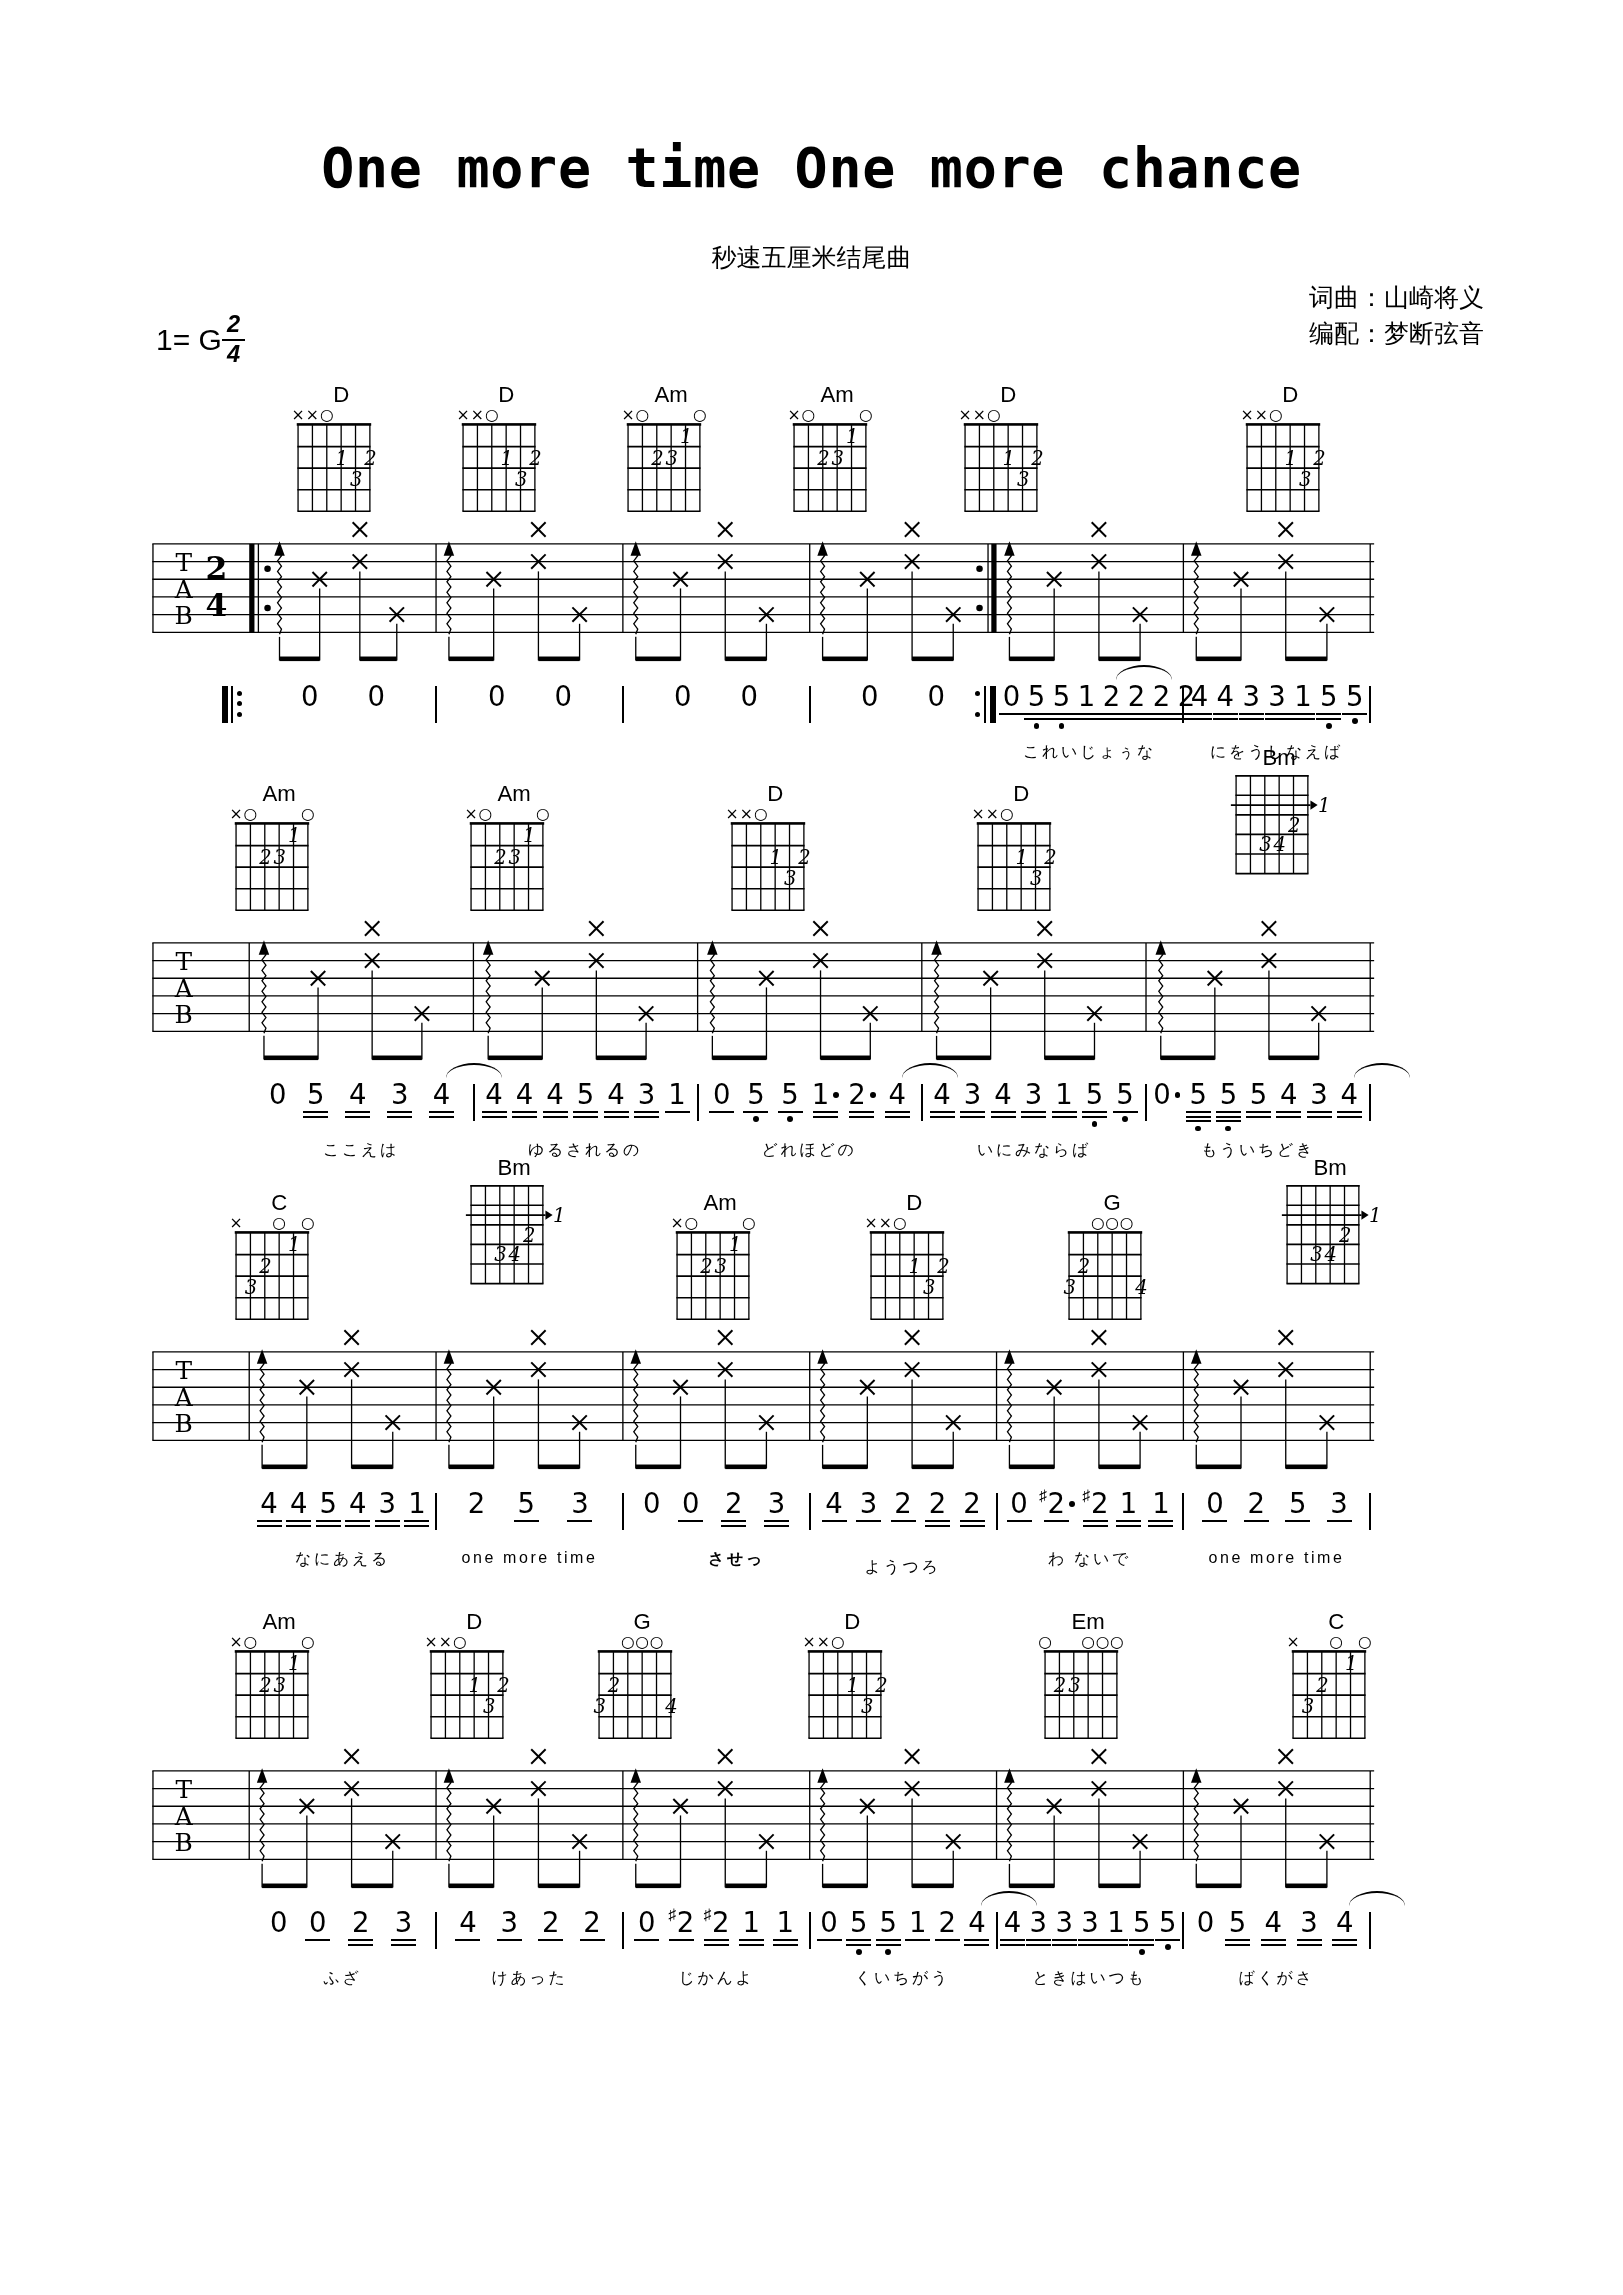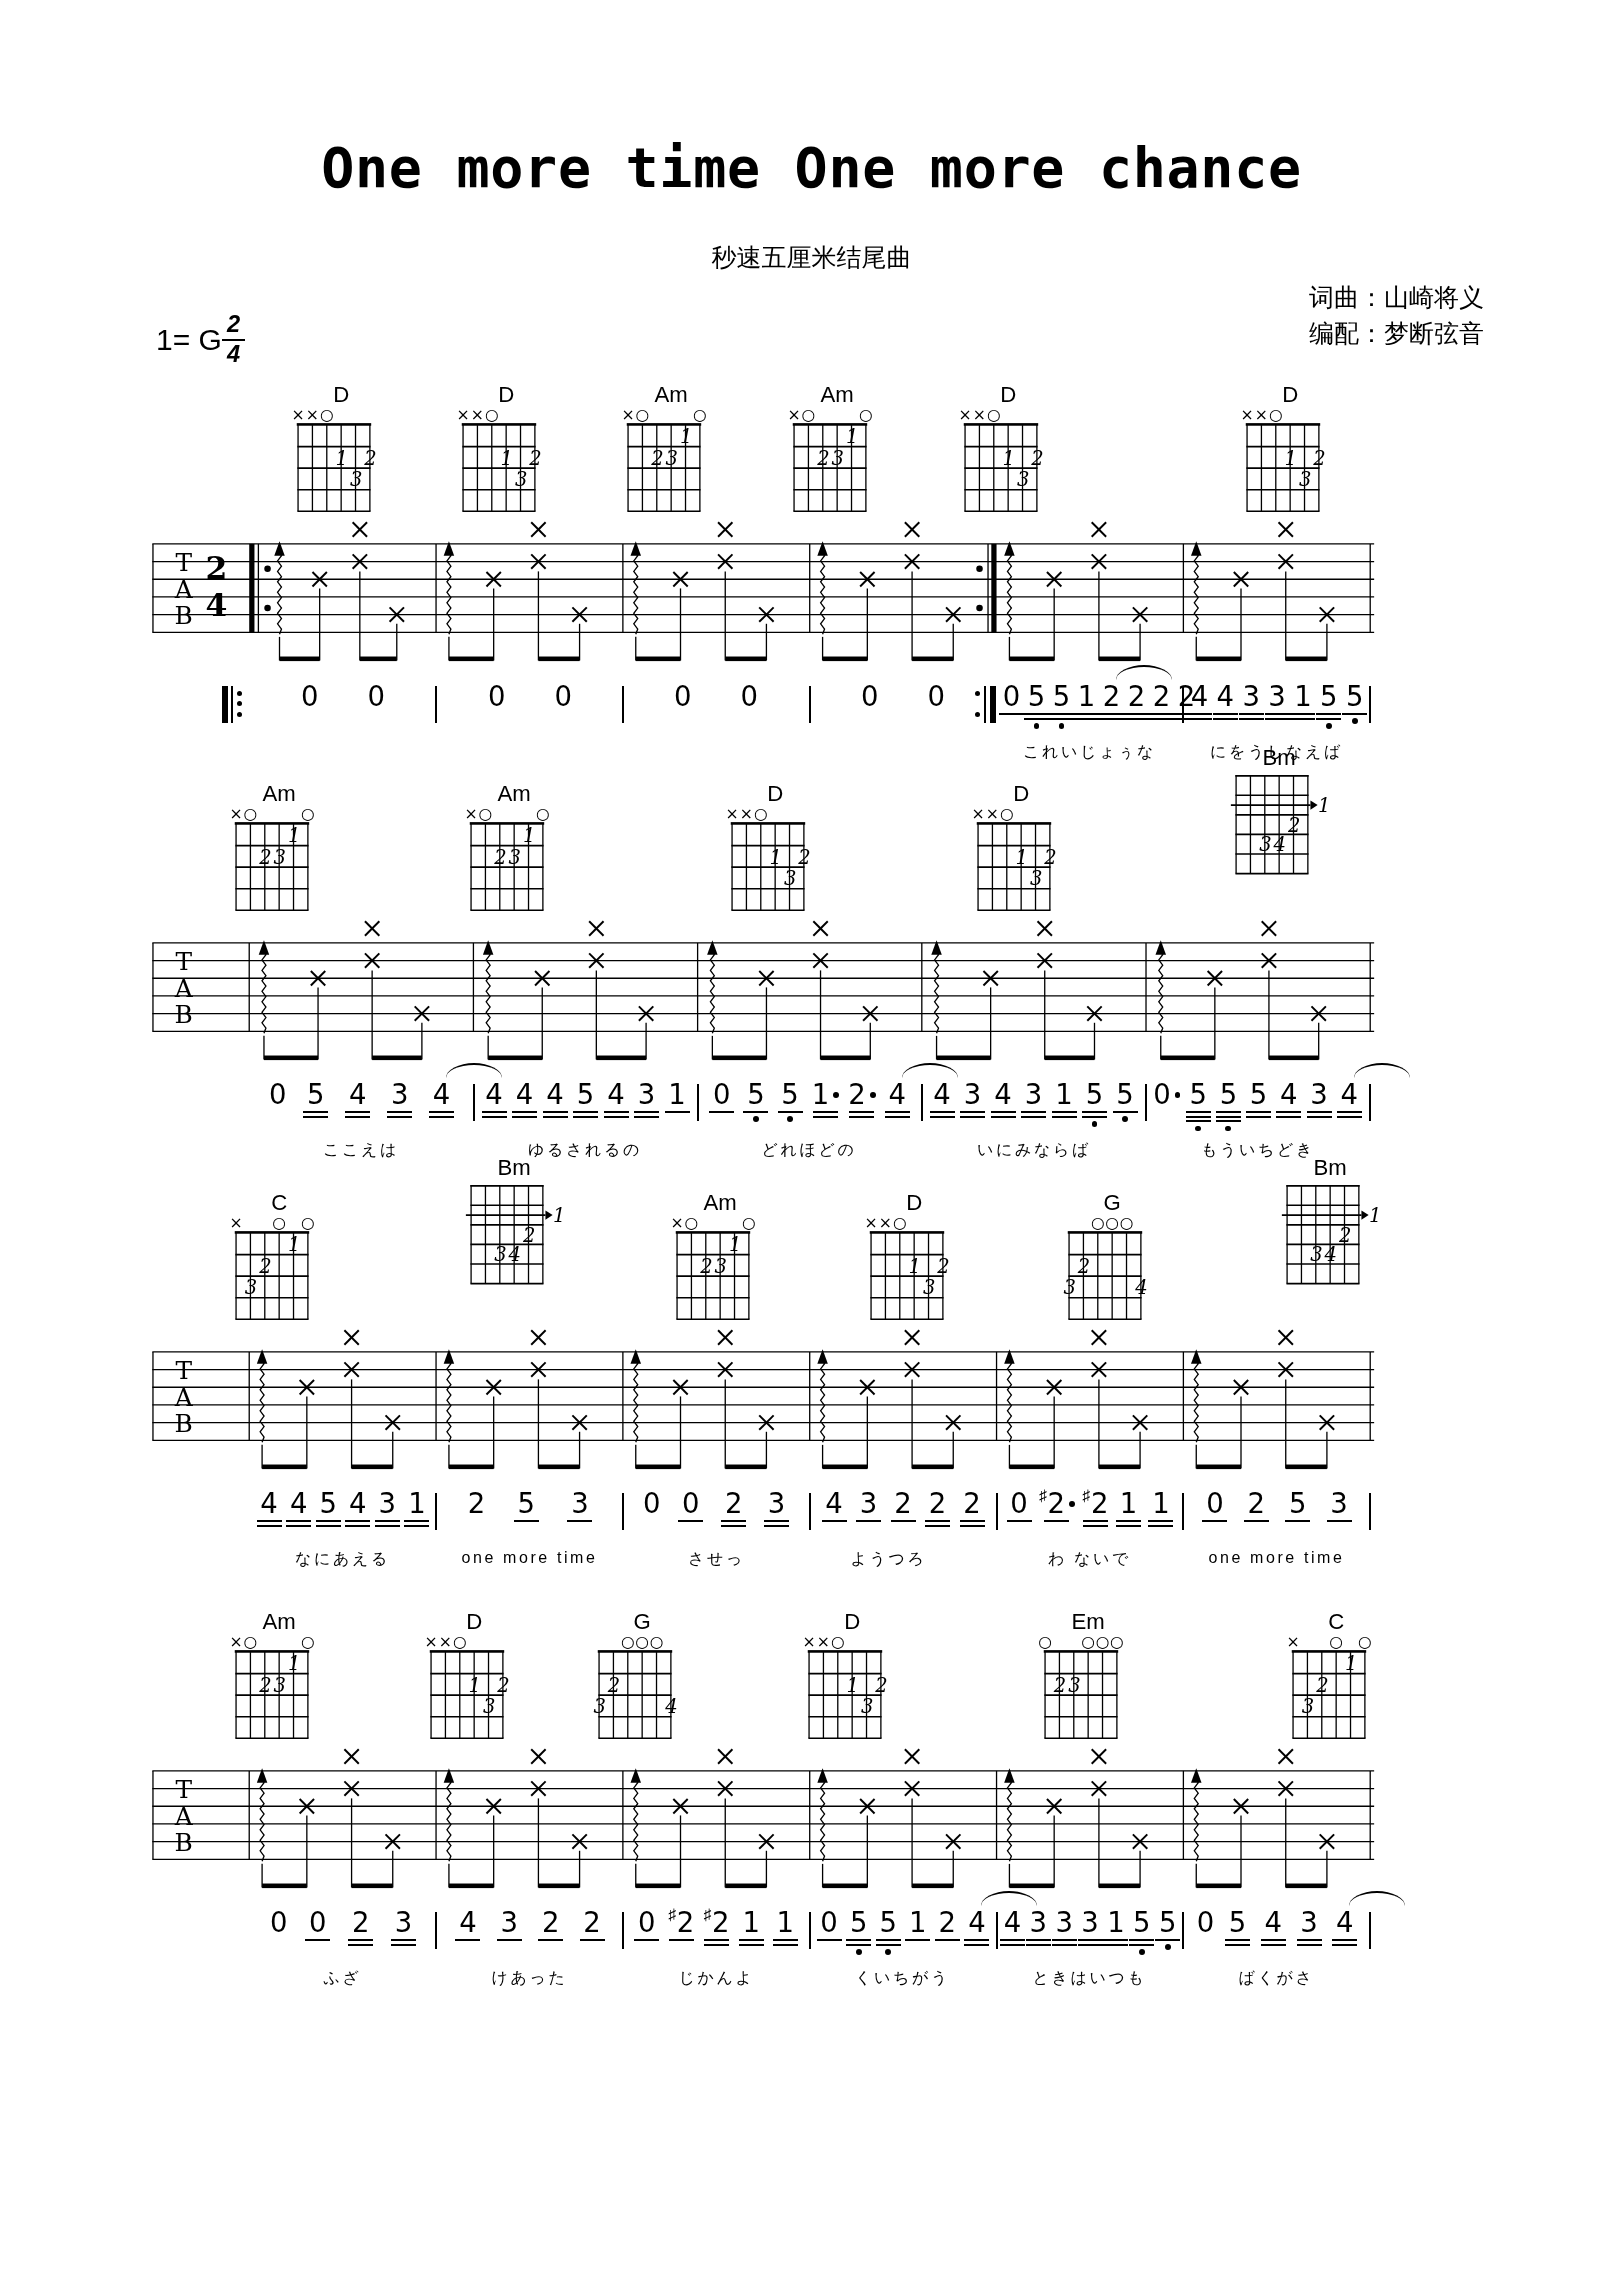--- a/index.html
+++ b/index.html
@@ -1364,22 +1364,22 @@
               <div class="num">3</div>
             </div>
             <div class="ul"></div>
           </div>
         </div>
         <div class="nbar" style="left: 1218px;"></div>
       </div>
       <div class="lyricrow" style="top: 1549px; height: 33px;">
         <div class="lmeas" style="left: 98px; width: 187px;">なにあえる</div>
         <div class="lmeas" style="left: 285px; width: 187px;">one more time</div>
-        <div class="lmeas" style="left: 472px; width: 187px;">させっ</div>
-        <div class="lmeas" style="left: 644px; width: 187px;">ようつろ</div>
+        <div class="lmeas" style="left: 492px; width: 187px; font-weight: bold;">させっ</div>
+        <div class="lmeas" style="left: 658px; width: 187px; margin-top: 8px;">ようつろ</div>
         <div class="lmeas" style="left: 845px; width: 187px;">わ ないで</div>
         <div class="lmeas" style="left: 1032px; width: 187px;">one more time</div>
       </div>
       <svg width="111" height="139" class="chordsvg" viewBox="0 0 170 212" style="left: 223px; top: 1610px;">
         <text x="86" y="28" font-size="34" fill="#000" text-anchor="middle" font-family="Liberation Sans, sans-serif">Am</text>
         <text x="20" y="56" font-size="24" fill="#000" text-anchor="middle" font-family="DejaVu Sans, sans-serif">×</text>
         <text x="42" y="56" font-size="24" fill="#000" text-anchor="middle" font-family="DejaVu Sans, sans-serif">○</text>
         <text x="130" y="56" font-size="24" fill="#000" text-anchor="middle" font-family="DejaVu Sans, sans-serif">○</text>
         <rect x="18" y="61" width="114" height="4" fill="#000"></rect>
         <line x1="19" y1="97" x2="131" y2="97" stroke="#000" stroke-width="2.5"></line>

